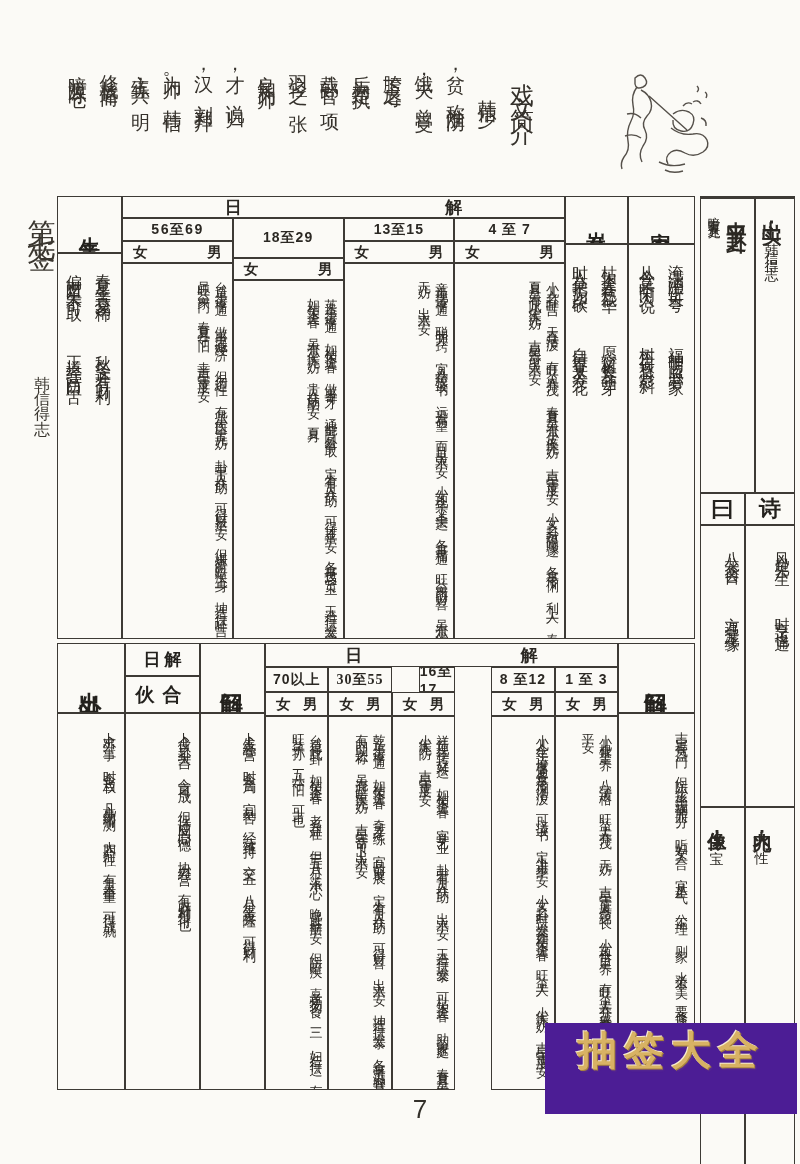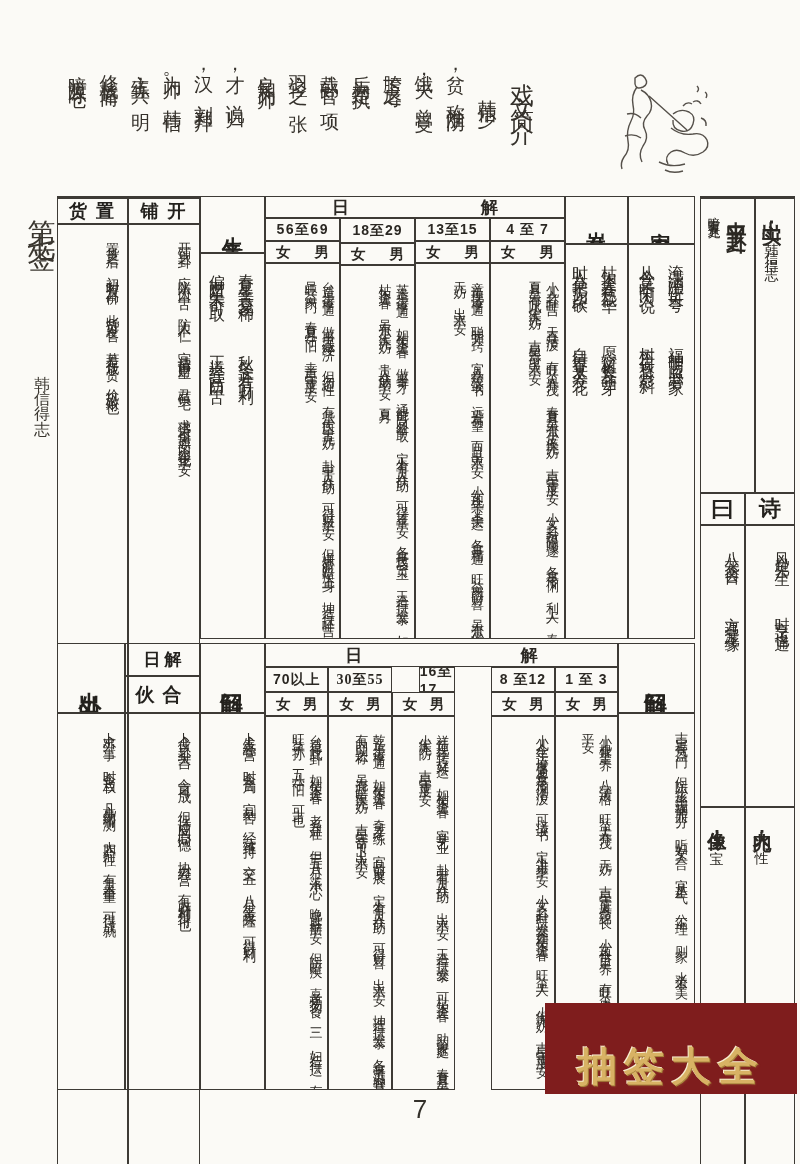--- a/index.html
+++ b/index.html
@@ -31,21 +31,21 @@
   .poemline{line-height:29px;font-size:16px;letter-spacing:5.5px;}
   .jright{font-size:13px;letter-spacing:4.5px;line-height:19.5px;}
   
   .sb-sign{font-size:29px;font-weight:bold;letter-spacing:9px;}
   .big-label{font-size:20px;font-weight:bold;letter-spacing:2px;}
   .sub-label{font-size:14px;letter-spacing:8px;}
   .verdict-big{font-size:20px;font-weight:bold;letter-spacing:4px;line-height:27px;}
   .verdict-sub{font-size:12.5px;letter-spacing:2px;line-height:19px;}
   .poem-cell{font-size:15px;letter-spacing:5px;}
   
-  .watermark{background:#7f1d1d;z-index:30;display:flex;align-items:flex-end;justify-content:center;}
+  .watermark{background:#4c1d95;z-index:30;display:flex;align-items:flex-start;justify-content:center;margin-top:20px;}
   .watermark-text{font-size:40px;font-weight:bold;letter-spacing:7px;color:#d8b264;text-shadow:1px 1px 0 #a8843c,-1px -1px 0 #f7ecd0,2px 2px 2px #b9975322;}
   .pageno{font-size:26px;color:#33302a;}
   svg.sketch{stroke:#55504a;fill:none;stroke-width:1.4;}
 </style>
 </head>
 <body>
 
 <div class="page">
 
   <div class="abs story-title v" style="left:506px;top:64px;height:160px;">戏文简介</div>
@@ -75,34 +75,20 @@
     <path d="M70,40 q4,-5 9,-2 M80,36 q5,-3 8,2 M88,52 q6,2 5,8"></path>
     <path d="M46,96 q12,6 26,2 M52,104 q8,4 18,1"></path>
     <path d="M84,20 q3,3 0,6 M92,26 q3,2 1,6"></path>
   </svg>
 
   <div class="abs margin-sign v" style="left:22px;top:197px;height:145px;">第七签</div>
   <div class="abs margin-name v" style="left:31px;top:363px;height:160px;">韩信得志</div>
 
   <div class="abs flexrow" style="left:57px;top:196px;width:638px;height:443px;">
 
-    <div class="flexcol" style="width:143px;">
-      <div class="cell hspan" style="height:28px;">
-        <span>日</span>
-        <span>解</span>
-      </div>
-      <div class="flexrow" style="height:29px;">
-        <div class="cell ctr hd" style="width:71px;font-size:18px;letter-spacing:9px;padding-left:7px;">货置</div>
-        <div class="cell ctr hd" style="flex:1;font-size:18px;letter-spacing:9px;padding-left:7px;">铺开</div>
-      </div>
-      <div class="flexrow" style="flex:1;">
-        <div class="cell vtxt v med14" style="width:71px;">置货之后　初时有高价　此货可发售　若是存放货　价恐败也</div>
-        <div class="cell vtxt v med14" style="flex:1;">开铺之卦　应防小人口舌　防人不仁　宜请招财星　君镇宅　求佛祖令旗安门上祭化平安</div>
-      </div>
-    </div>
 
     <div class="flexcol" style="width:65px;">
       <div class="cell ctr" style="height:57px;">
         <span class="v hd" style="font-size:21px;letter-spacing:5px;">生意</span>
       </div>
       <div class="cell v vtxt" style="flex:1;">
           <div class="poemline">春夏生意交易稀　　秋冬运开有财利</div>
           <div class="poemline">偏财阻失不可取　　正道经营防口舌</div>
         </div>
     </div>
@@ -115,21 +101,21 @@
       <div class="flexrow" style="flex:1;">
           <div class="flexcol" style="flex:1;font-family:Liberation Mono, monospace;">
           <div class="cell range" style="height:23px;">56至69</div>
           <div class="cell gender" style="height:22px;">
             <span>女</span>
             <span>男</span>
           </div>
           <div class="cell vtxt v small13" style="flex:1;">台造步运亨通　做事忠诚经济　但勿迫性　有些小疾口舌无妨　卦中贵人扶助　可得财运平安　但嫌常时暗疾上身　坤造行运叶吉　虽旺益家门　春夏月守旧　幸吉星守度平安</div>
         </div>
           <div class="flexcol" style="flex:1;">
-          <div class="cell range" style="height:25px;">18至29</div>
+          <div class="cell range" style="height:40px;">18至29</div>
           <div class="cell gender" style="height:22px;">
             <span>女</span>
             <span>男</span>
           </div>
           <div class="cell vtxt v small13" style="flex:1;">英造步运亨通　如枯木逢春　做事奇才　通能可向外争取　定卜有贵人扶助　可得才喜平安　各事技巧贤玉　玉造行运交泰　如枯木逢春　虽有小疾无妨　贵人扶助平安　夏月</div>
         </div>
           <div class="flexcol" style="flex:1;">
           <div class="cell range" style="height:23px;">13至15</div>
           <div class="cell gender" style="height:22px;">
             <span>女</span>

